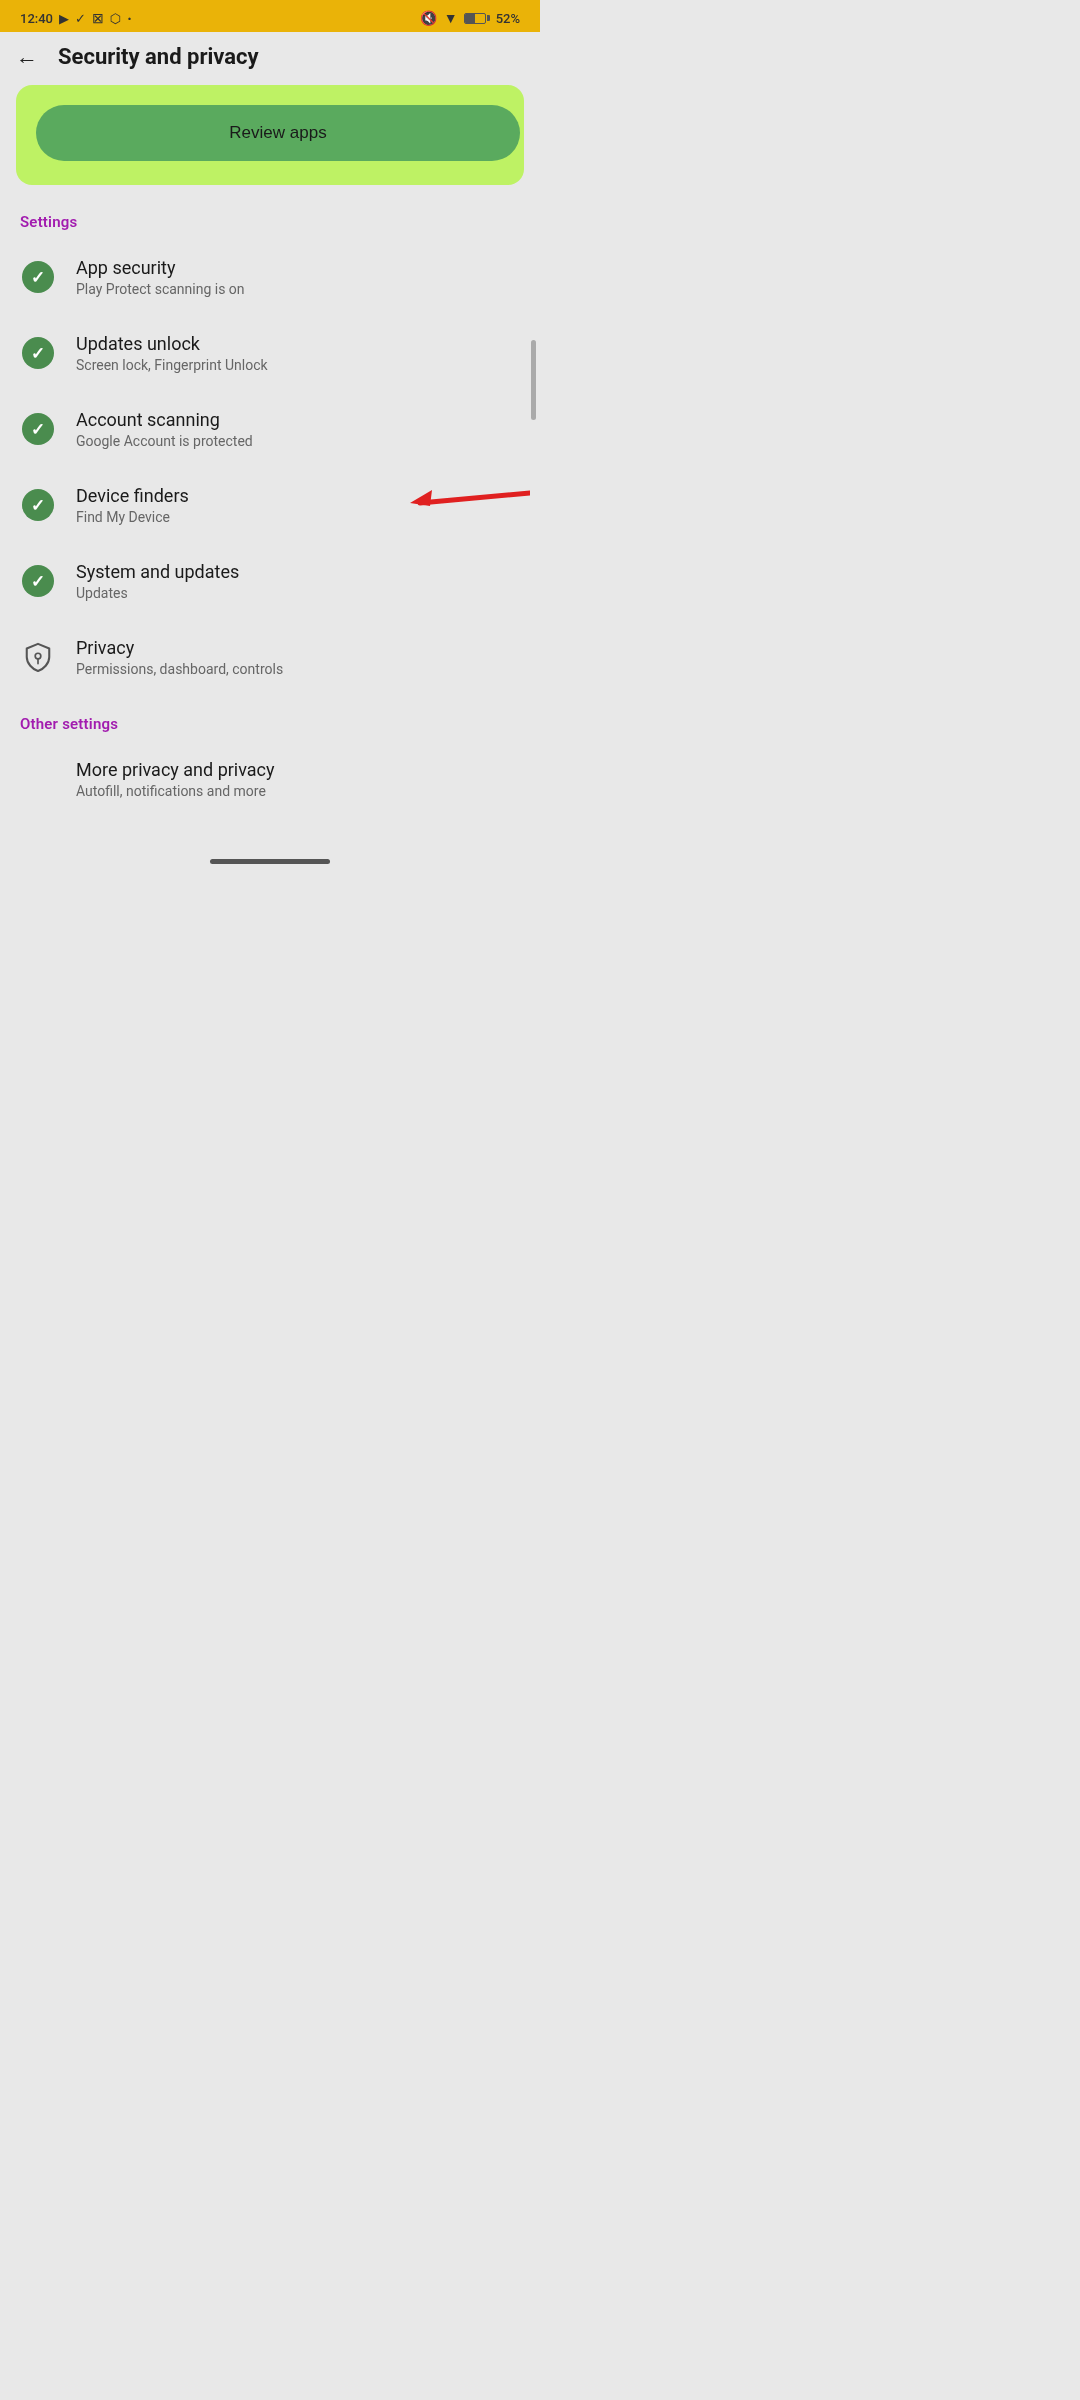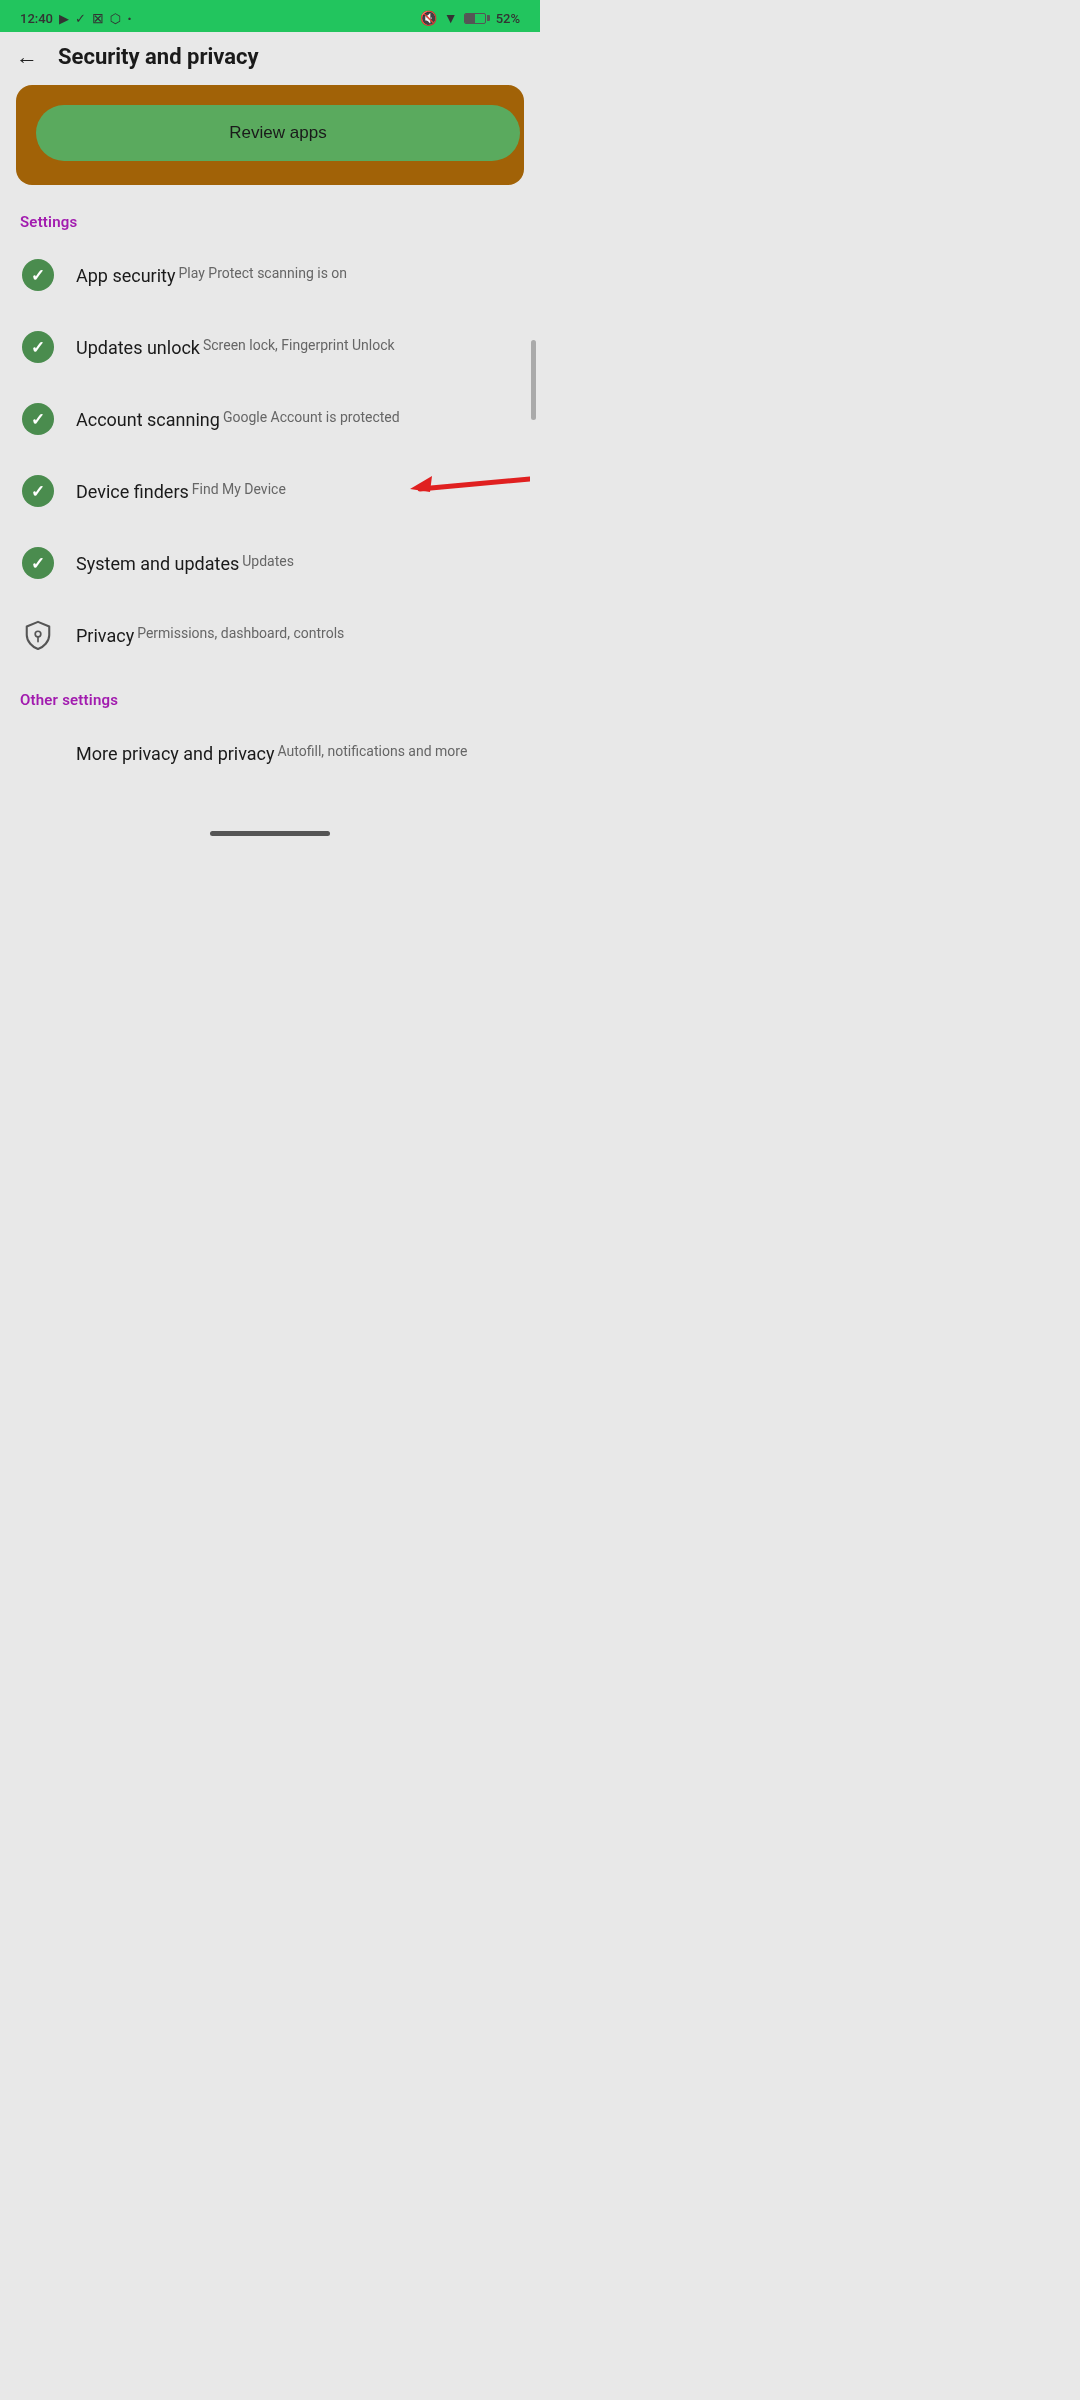--- a/index.html
+++ b/index.html
@@ -15,21 +15,21 @@
       position: relative;
       overflow-x: hidden;
     }
 
     
     .status-bar {
       display: flex;
       justify-content: space-between;
       align-items: center;
       padding: 10px 20px 6px 20px;
-      background-color: #22c55e;
+      background-color: #eab308;
       text-align: right;
     }
 
     .status-left {
       display: flex;
       align-items: center;
       gap: 6px;
       font-size: 13px;
       font-weight: 500;
       color: #333;
@@ -61,21 +61,21 @@
     }
 
     .page-title {
       font-size: 22px;
       font-weight: 700;
       color: #1a1a1a;
     }
 
     
     .review-card {
-      background-color: #a16207;
+      background-color: #bef264;
       border-radius: 16px;
       margin: 0 16px 8px 16px;
       padding: 20px 4px 24px 20px;
     }
 
     .review-btn {
       display: block;
       width: 100%;
       padding: 18px;
       background-color: #5aaa5e;
@@ -138,20 +138,21 @@
       width: 32px;
       height: 32px;
       display: flex;
       align-items: center;
       justify-content: center;
       color: #555;
     }
 
     .item-text {
       display: flex;
+      flex-direction: column;
       gap: 3px;
     }
 
     .item-title {
       font-size: 18px;
       font-weight: 400;
       color: #1a1a1a;
     }
 
     .item-subtitle {

